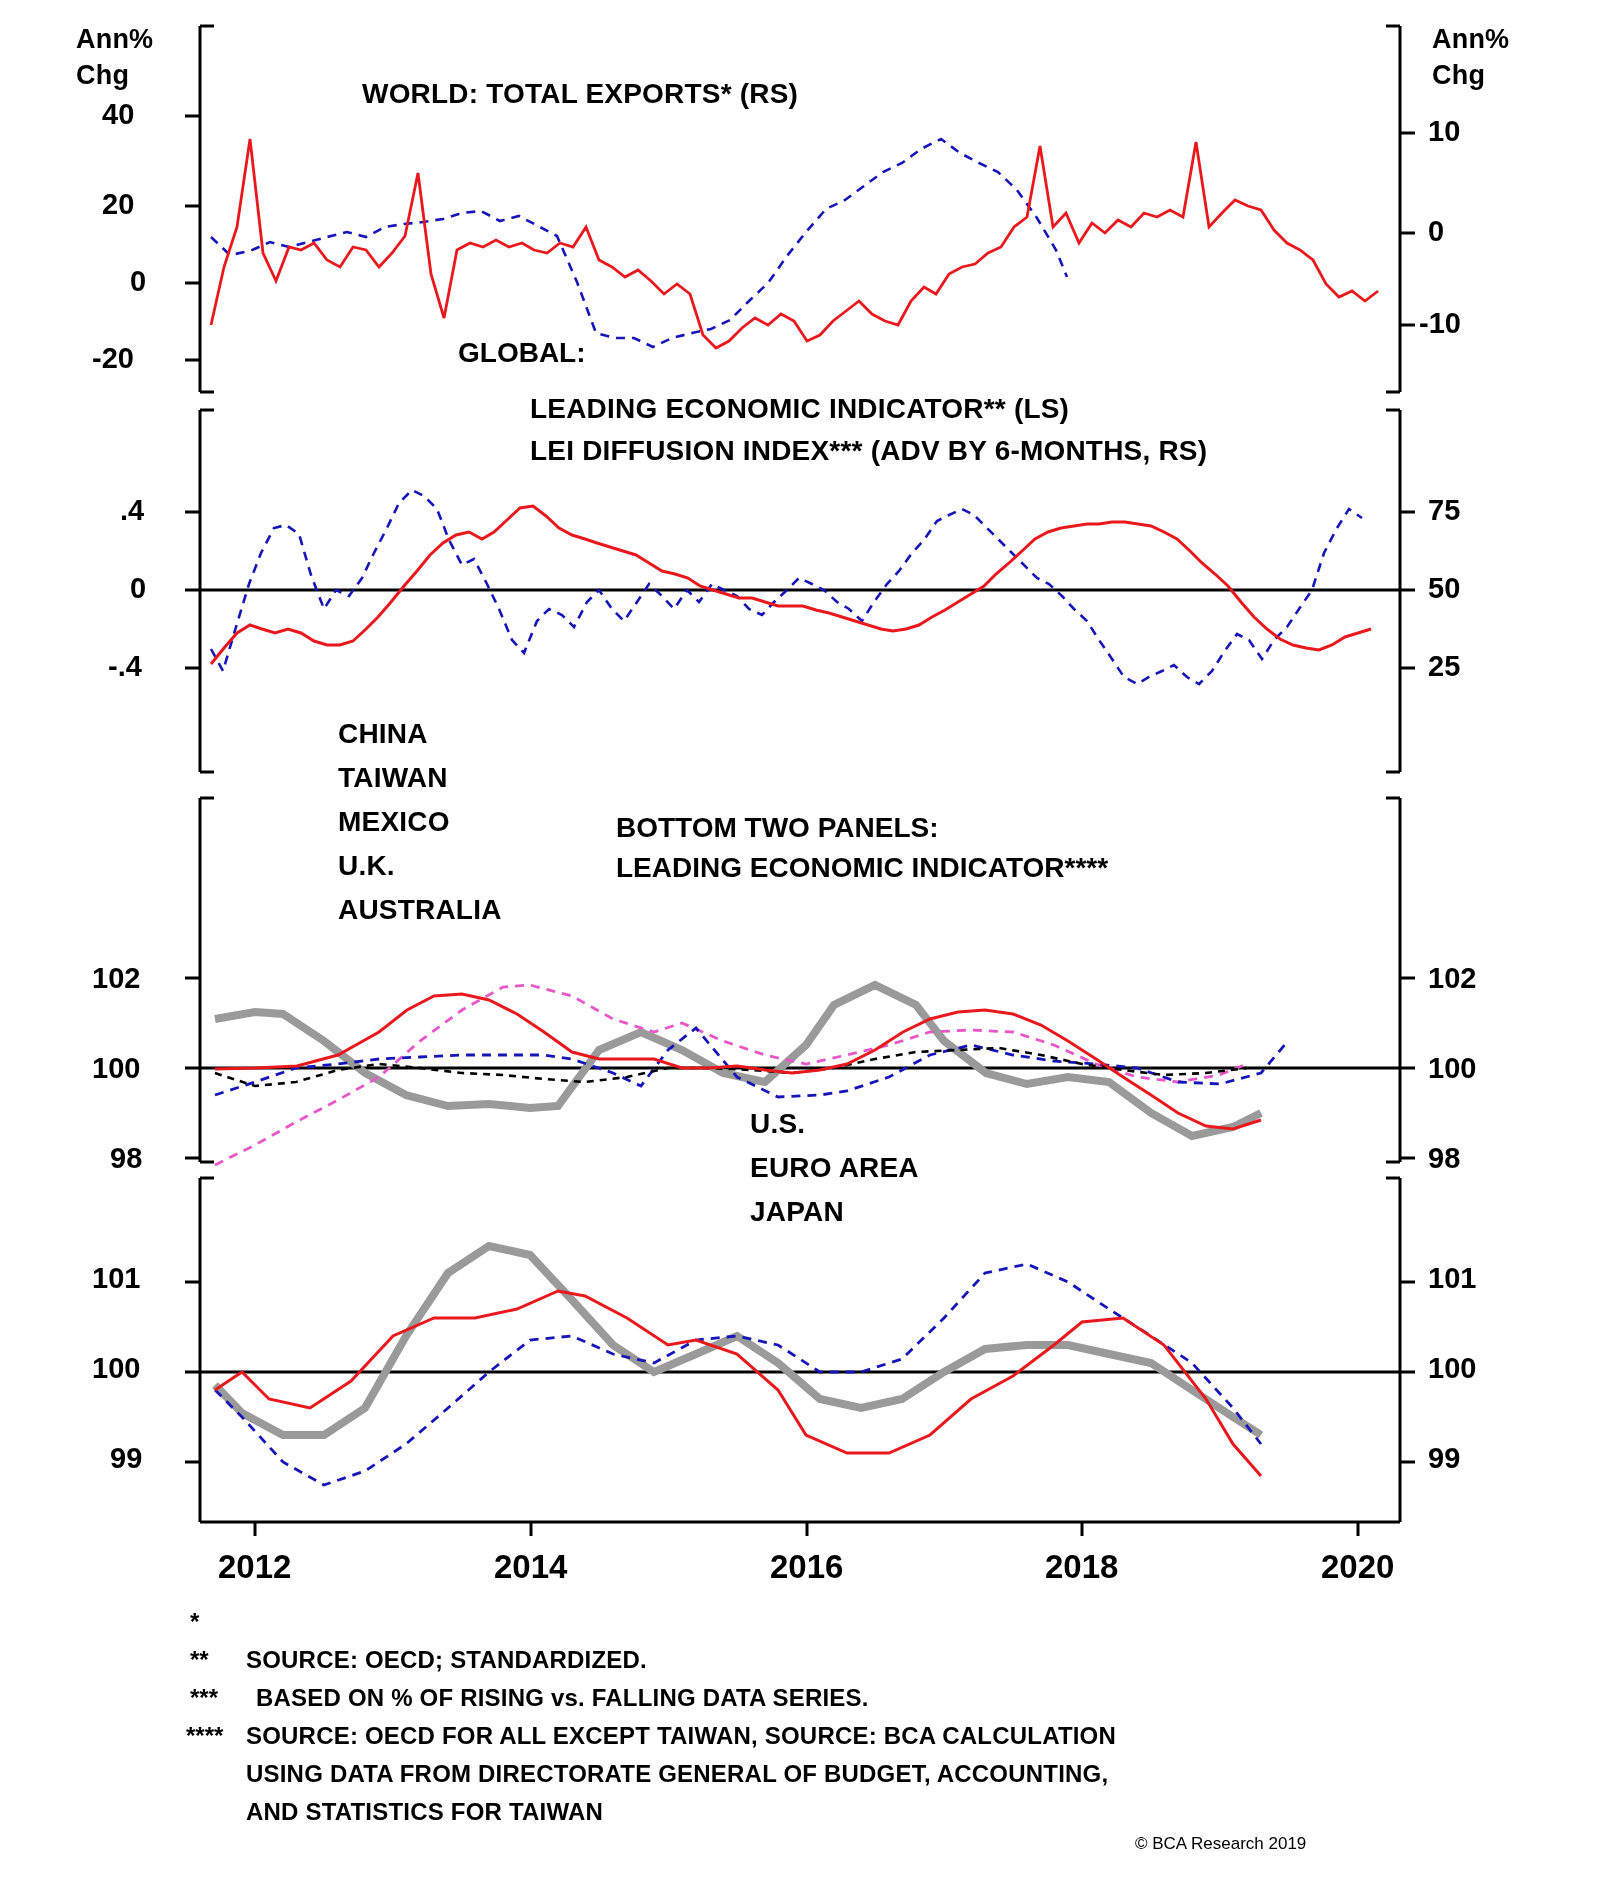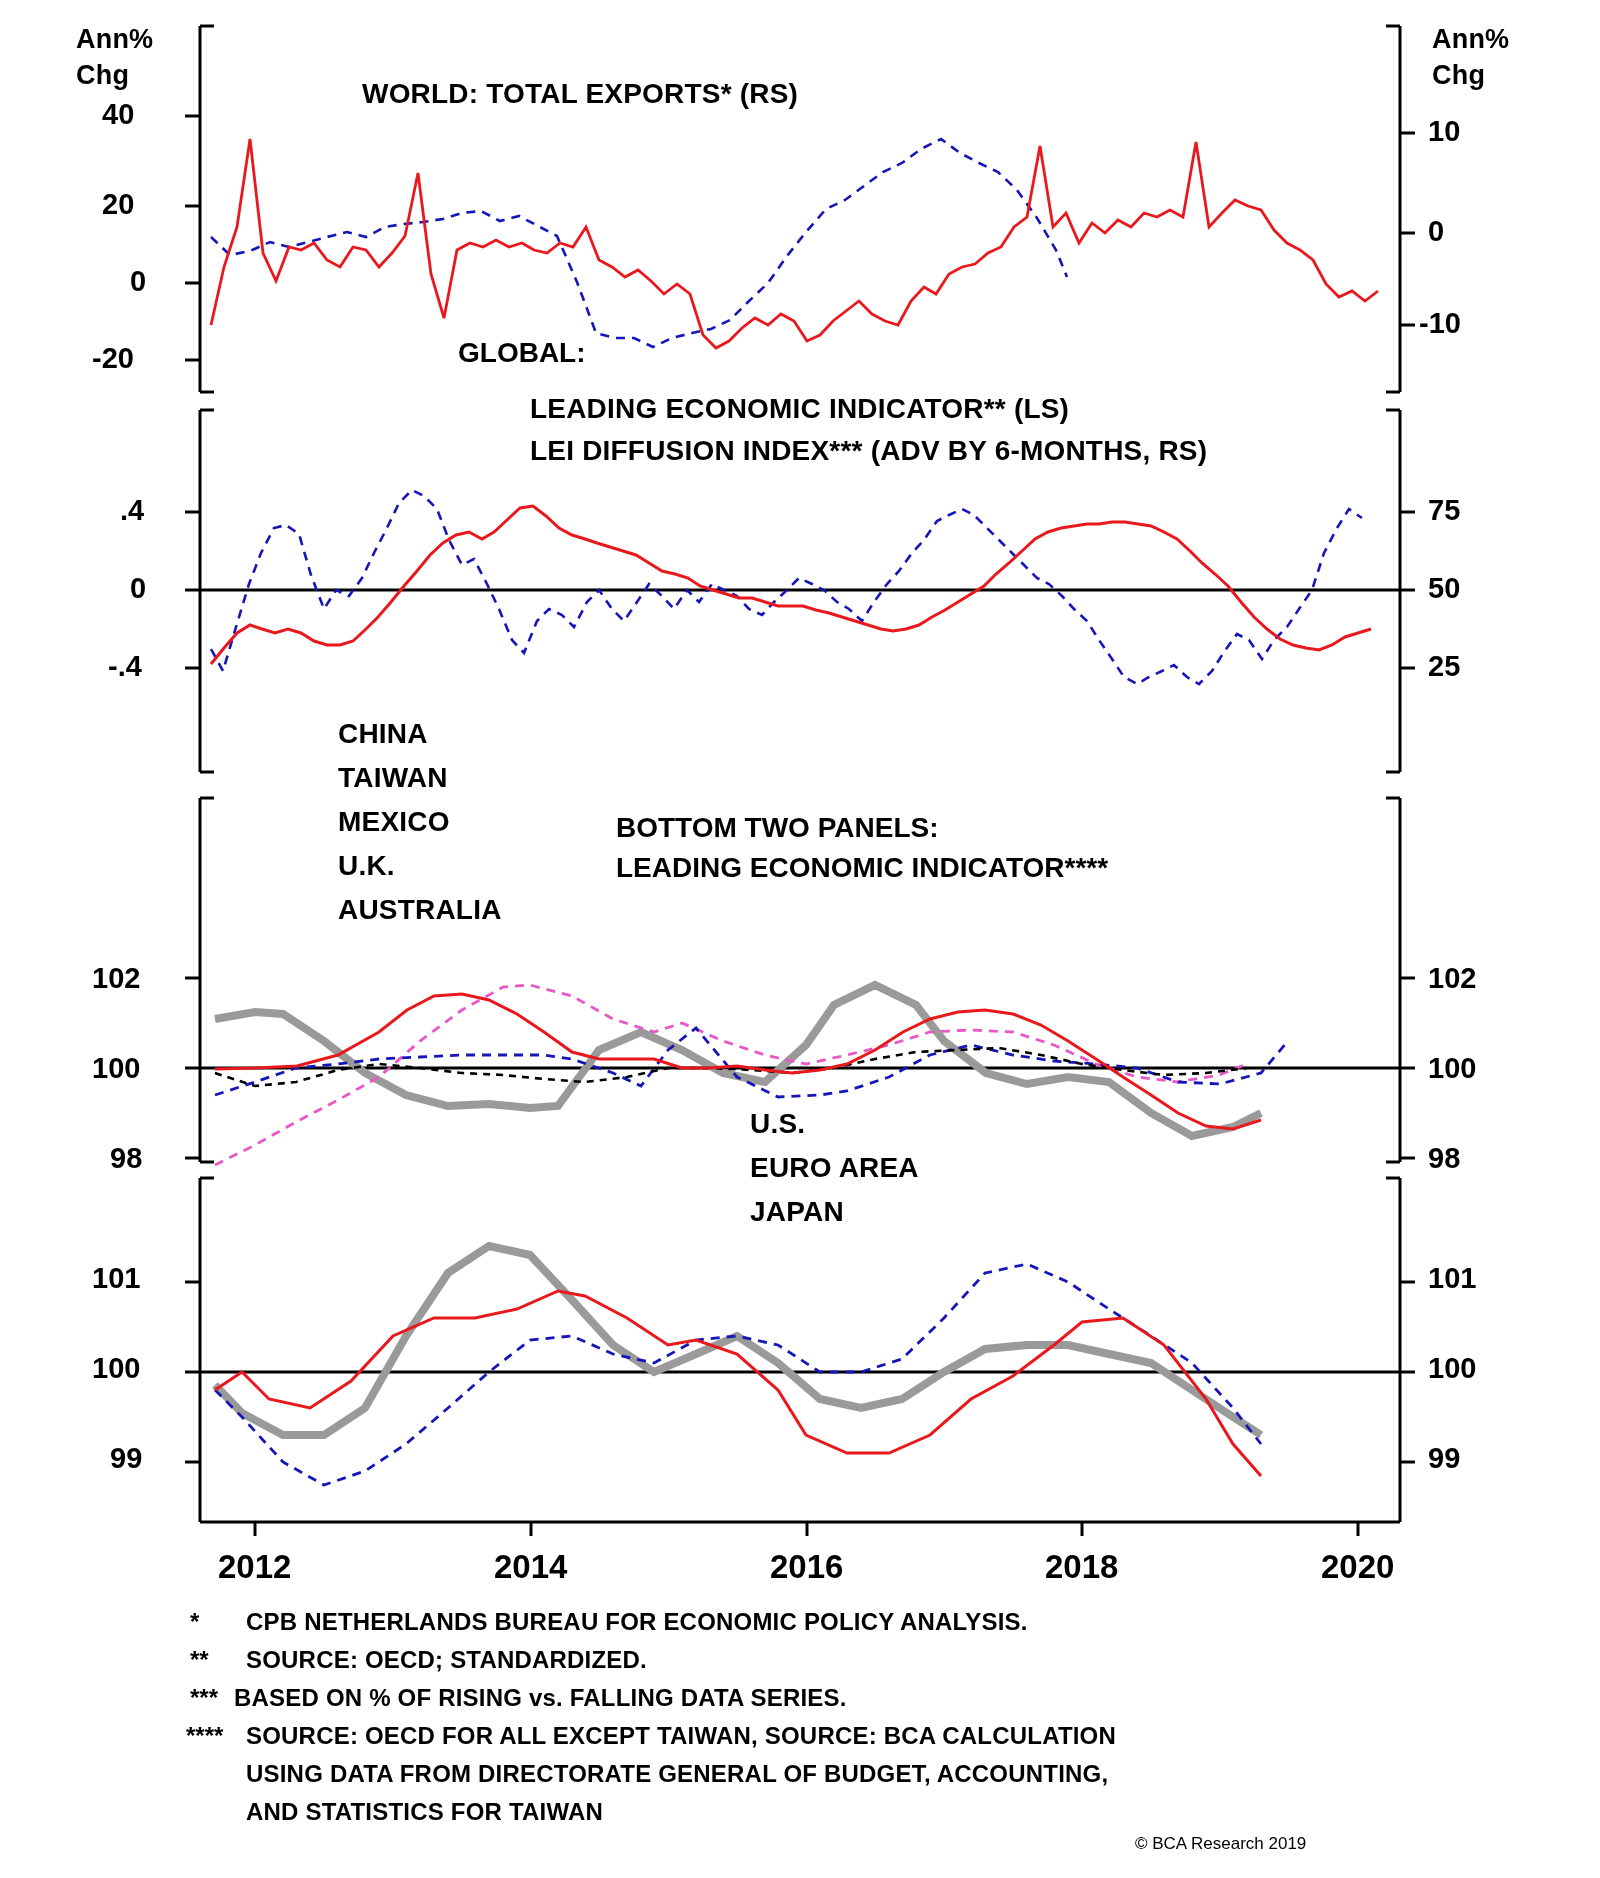--- a/index.html
+++ b/index.html
@@ -324,27 +324,26 @@
   <div class="tick-label" style="left:1428px; top:1352px;">100</div>
   <div class="tick-label" style="left:1428px; top:1442px;">99</div>
 
   <div class="xtick-label" style="left:218px; top:1548px;">2012</div>
   <div class="xtick-label" style="left:494px; top:1548px;">2014</div>
   <div class="xtick-label" style="left:770px; top:1548px;">2016</div>
   <div class="xtick-label" style="left:1045px; top:1548px;">2018</div>
   <div class="xtick-label" style="left:1321px; top:1548px;">2020</div>
 
   <div class="note-mark" style="left:190px; top:1608px;">*</div>
-  <div class="note" style="left:246px; top:1608px;">CPB NETHERLANDS BUREAU FOR ECONOMIC POLICY ANALYSIS.</div>
 
   <div class="note-mark" style="left:190px; top:1646px;">**</div>
   <div class="note" style="left:246px; top:1646px;">SOURCE: OECD; STANDARDIZED.</div>
 
   <div class="note-mark" style="left:190px; top:1684px;">***</div>
-  <div class="note" style="left:234px; top:1684px;text-align:center;">BASED ON % OF RISING vs. FALLING DATA SERIES.</div>
+  <div class="note" style="left:256px; top:1684px;text-align:center;">BASED ON % OF RISING vs. FALLING DATA SERIES.</div>
 
   <div class="note-mark" style="left:186px; top:1722px;">****</div>
   <div class="note" style="left:246px; top:1722px;">SOURCE: OECD FOR ALL EXCEPT TAIWAN, SOURCE: BCA CALCULATION</div>
   <div class="note" style="left:246px; top:1760px;">USING DATA FROM DIRECTORATE GENERAL OF BUDGET, ACCOUNTING,</div>
   <div class="note" style="left:246px; top:1798px;">AND STATISTICS FOR TAIWAN</div>
 
   <div class="copyright" style="left:1135px; top:1834px;">© BCA Research 2019</div>
 
 </div>
 

